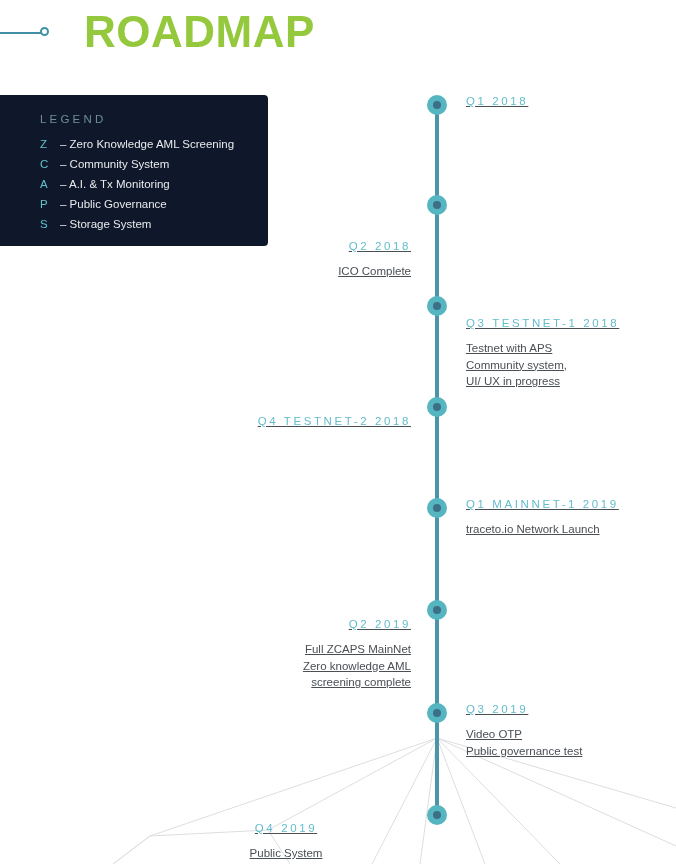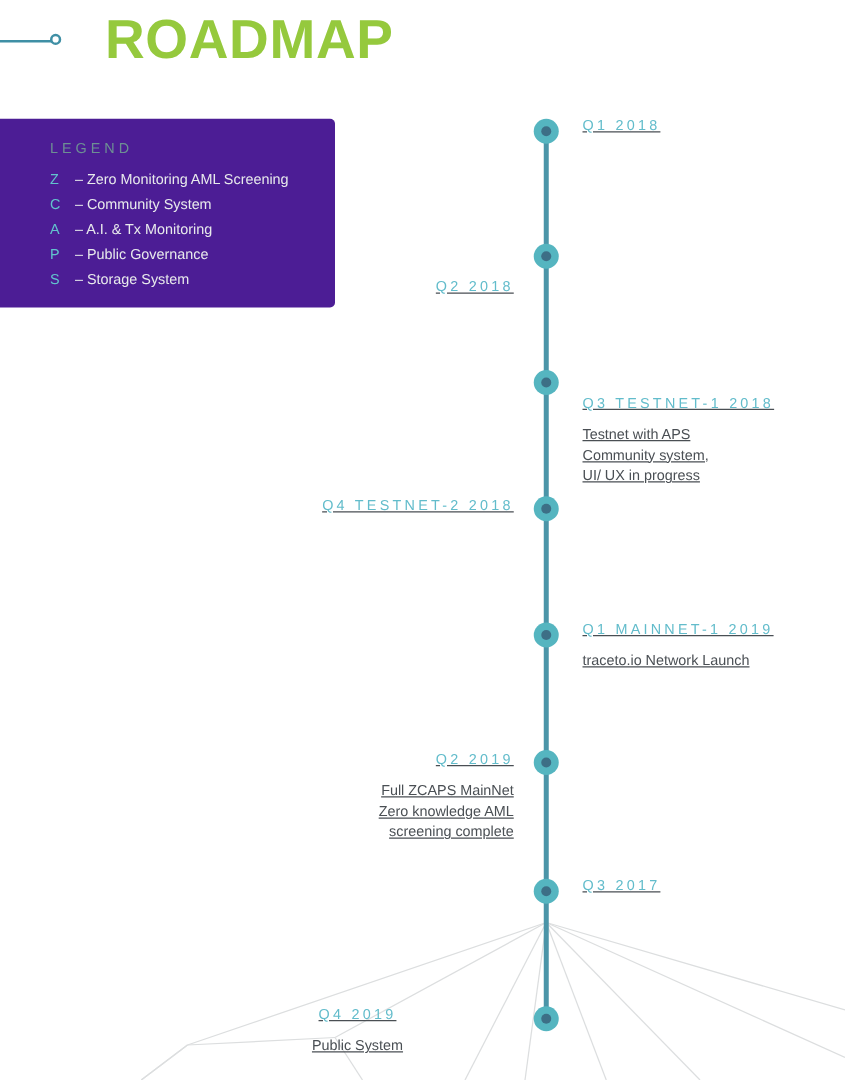--- a/index.html
+++ b/index.html
@@ -57,21 +57,21 @@
     line-height: 1.1;
     white-space: nowrap;
   }
 
   
   #legend {
     position: absolute;
     left: 0; top: 95px;
     width: 268px;
     padding: 18px 0 16px 40px;
-    background: #4c1d95;
+    background: #0f172a;
     border-top-right-radius: 4px;
     border-bottom-right-radius: 4px;
     box-sizing: border-box;
     z-index: 4;
   }
   #legend-title {
     font-size: 11.5px;
     letter-spacing: 3.2px;
     color: #6d8f94;
     margin-bottom: 13px;
@@ -125,21 +125,21 @@
     background: #3d6f86;
   }
 
   
   .entry {
     position: absolute;
     z-index: 3;
     text-decoration: underline;
   }
   .entry.right { left: 466px; width: 210px; text-align: left; }
-  .entry.left  { right: 265px; width: 250px; text-align: right; }
+  .entry.left  { right: 265px; width: 250px; text-align: right; margin-top: 16px; }
   .entry-head {
     color: #62bccb;
     font-size: 11.5px;
     letter-spacing: 2.6px;
     margin-bottom: 11px;
     white-space: nowrap;
   }
   .entry-body {
     color: #4a4f54;
     font-size: 11.5px;
@@ -171,21 +171,21 @@
   <div id="header-line"></div>
   <div id="header-dot"></div>
   <div id="roadmap-title">ROADMAP</div>
 </div>
 
 <div id="legend">
   <div id="legend-title">LEGEND</div>
   <div id="legend-items">
       <div class="legend-row">
         <span class="legend-key">Z</span>
-        <span class="legend-desc">– Zero Monitoring AML Screening</span>
+        <span class="legend-desc">– Zero Knowledge AML Screening</span>
       </div>
       <div class="legend-row">
         <span class="legend-key">C</span>
         <span class="legend-desc">– Community System</span>
       </div>
       <div class="legend-row">
         <span class="legend-key">A</span>
         <span class="legend-desc">– A.I. &amp; Tx Monitoring</span>
       </div>
       <div class="legend-row">
@@ -209,20 +209,23 @@
     <div class="node-dot" style="top: 600px;"></div>
     <div class="node-dot" style="top: 703px;"></div>
     <div class="node-dot" style="top: 805px;"></div>
   </div>
 <div id="timeline-entries">
     <div class="entry right" style="top: 95px;">
       <div class="entry-head">Q1 2018</div>
     </div>
     <div class="entry left" style="top: 224px;">
       <div class="entry-head">Q2 2018</div>
+      <div class="entry-body">
+        <div>ICO Complete</div>
+      </div>
     </div>
     <div class="entry right" style="top: 296px; margin-top: 21px;">
       <div class="entry-head">Q3 TESTNET-1 2018</div>
       <div class="entry-body">
         <div>Testnet with APS</div>
         <div>Community system,</div>
         <div>UI/ UX in progress</div>
       </div>
     </div>
     <div class="entry left" style="top: 399px;">
@@ -238,21 +241,25 @@
     </div>
     <div class="entry left" style="top: 602px;">
       <div class="entry-head">Q2 2019</div>
       <div class="entry-body">
         <div>Full ZCAPS MainNet</div>
         <div>Zero knowledge AML</div>
         <div>screening complete</div>
       </div>
     </div>
     <div class="entry right" style="top: 703px;">
-      <div class="entry-head">Q3 2017</div>
+      <div class="entry-head">Q3 2019</div>
+      <div class="entry-body">
+        <div>Video OTP</div>
+        <div>Public governance test</div>
+      </div>
     </div>
     <div class="entry left" style="top: 806px; text-align: center;">
       <div class="entry-head">Q4 2019</div>
       <div class="entry-body">
         <div>Public System</div>
       </div>
     </div>
   </div>
 
 </body></html>

